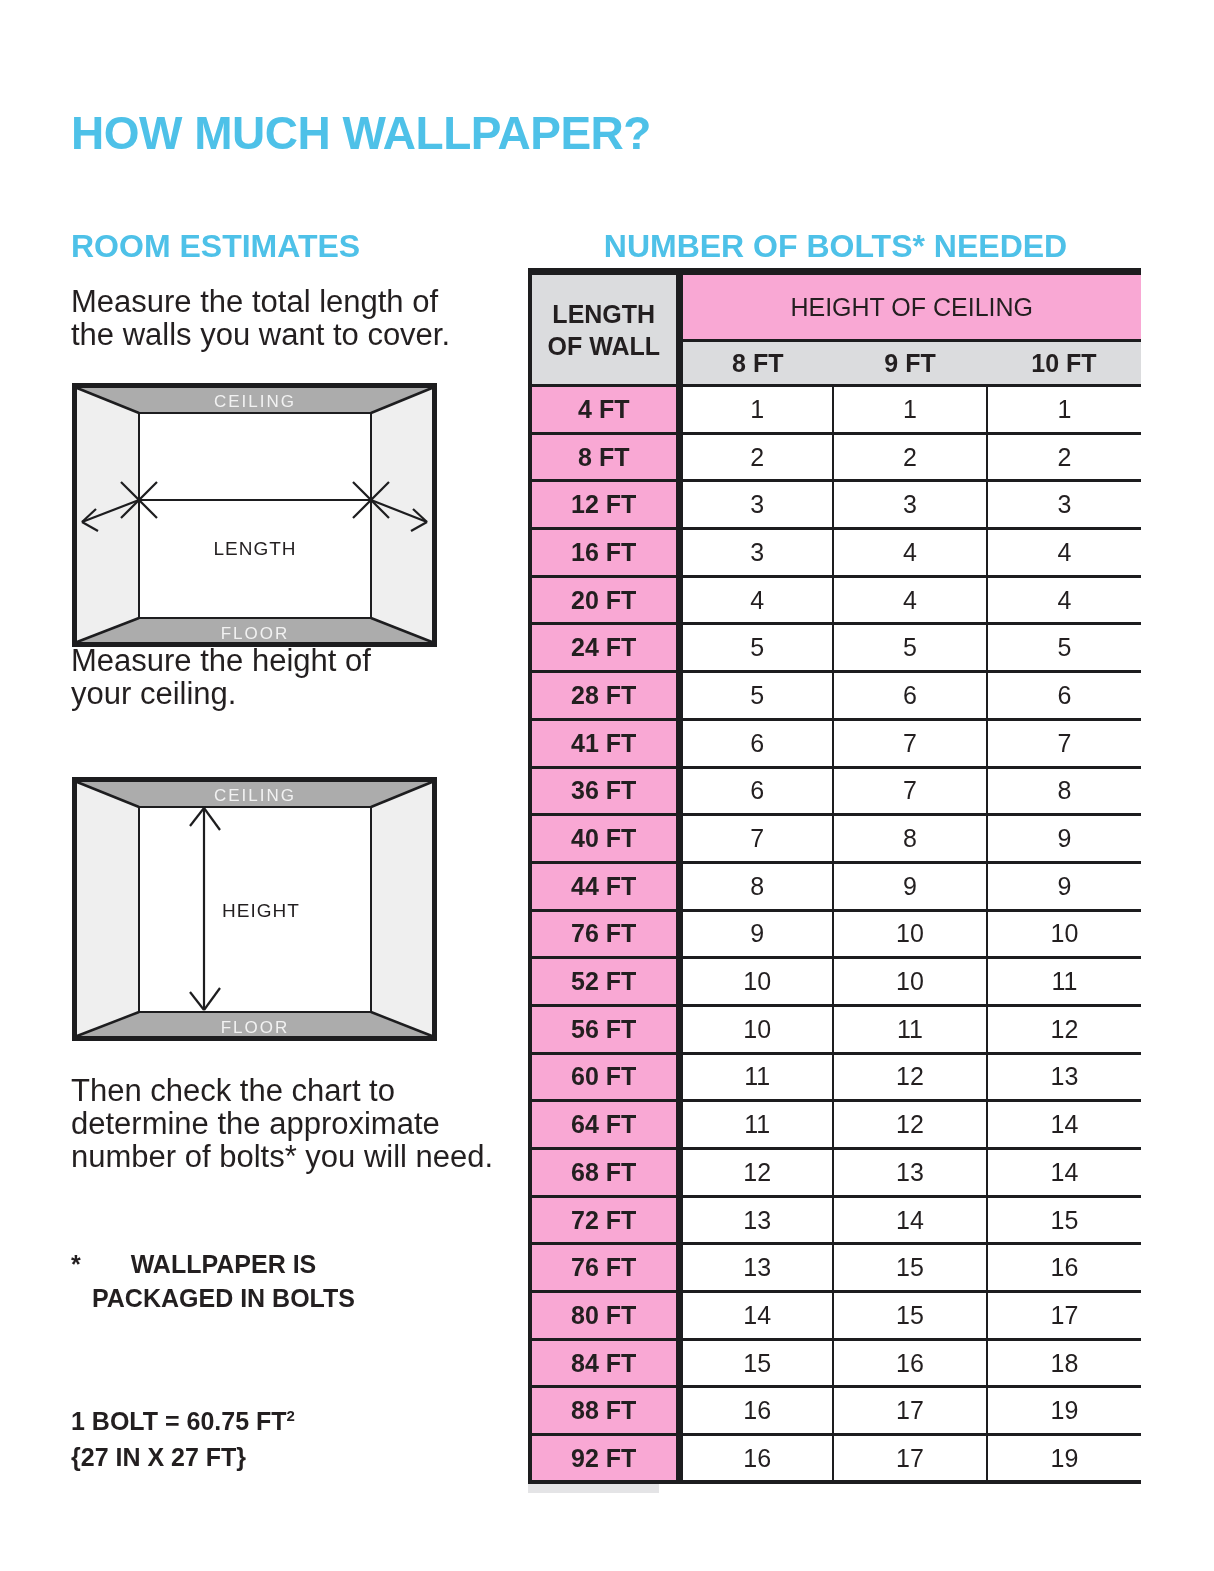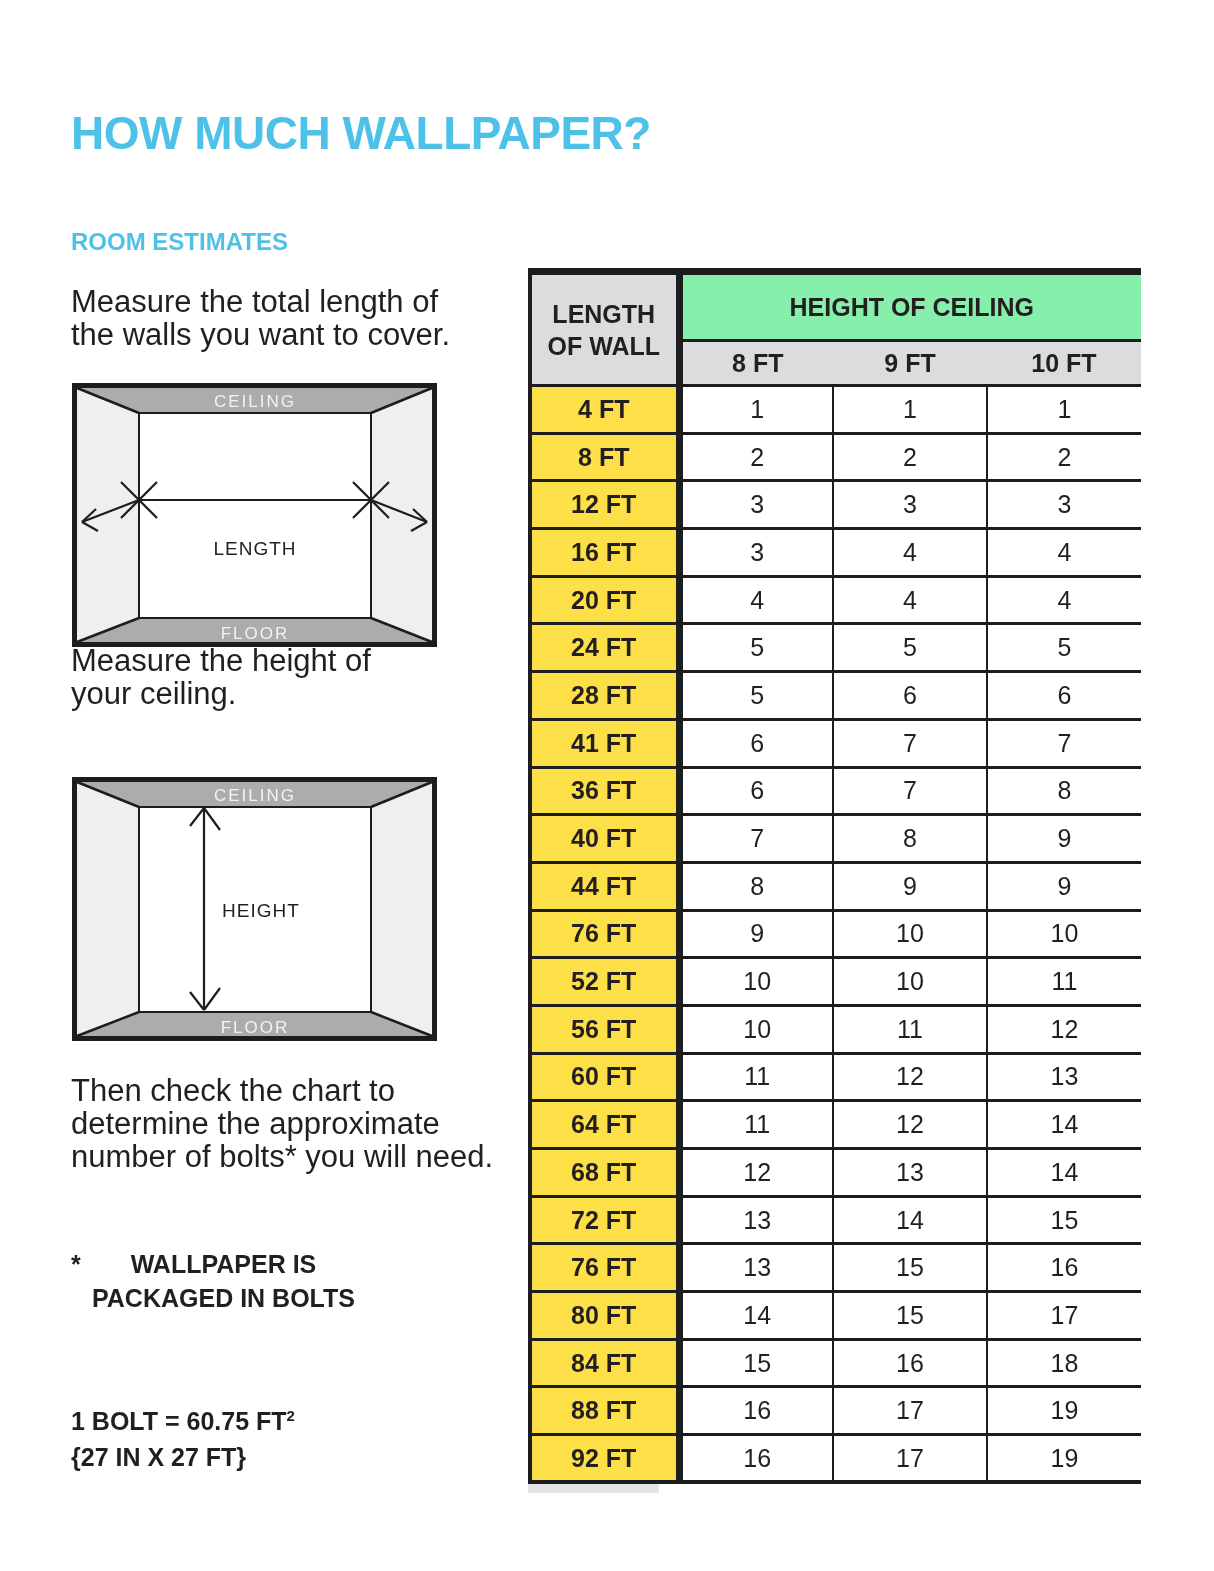--- a/index.html
+++ b/index.html
@@ -19,21 +19,21 @@
     left: 71px; top: 58px;
     font-size: 46px;
     font-weight: bold;
     letter-spacing: -0.5px;
     color: #4EC1E8;
     margin-top: 48px;
   }
 
   .section-heading {
     position: absolute;
-    font-size: 24px;
+    font-size: 32px;
     font-weight: bold;
     color: #4EC1E8;
   }
   .left-heading { left: 71px; top: 228px; }
   .table-heading { left: 528px; top: 228px; width: 615px; text-align: center; }
 
   .body-text {
     position: absolute;
     left: 71px;
     font-size: 31px;
@@ -93,34 +93,34 @@
   }
   th.label-head {
     background: #DBDCDE;
     border-right: 7px solid #1D1D1F;
     font-size: 26px;
     font-weight: bold;
     white-space: pre-line;
     line-height: 32px;
   }
   th.ceiling-head {
-    background: #86efac;
+    background: #f9a8d4;
     height: 69px;
     font-size: 26px;
-    font-weight: bold;
+    font-weight: normal;
     border-bottom: 3px solid #1D1D1F;
   }
   th.col-head {
     background: #DBDCDE;
     height: 45px;
     font-weight: bold;
   }
   tbody tr { height: 47.7px; }
   tbody th.row-label {
-    background: #fde047;
+    background: #f9a8d4;
     border-right: 7px solid #1D1D1F;
     border-top: 3px solid #1D1D1F;
     font-weight: bold;
   }
   tbody td {
     background: #ffffff;
     border-top: 3px solid #1D1D1F;
     font-size: 26px;
     font-weight: normal;
   }
@@ -218,20 +218,21 @@
     <span class="star">*</span>
     <span class="ftext">WALLPAPER IS
 PACKAGED IN BOLTS</span>
   </div>
 
   <div class="bolt-info">
     <div><span>1 BOLT = 60.75 FT</span><sup>2</sup></div>
     <div>{27 IN X 27 FT}</div>
   </div>
 
+  <h2 class="section-heading table-heading">NUMBER OF BOLTS* NEEDED</h2>
 
   <div class="table-wrap">
     <table class="bolts">
       <colgroup>
         <col class="c0">
           <col class="cd">
           <col class="cd">
           <col class="cd">
       </colgroup>
       <thead>

